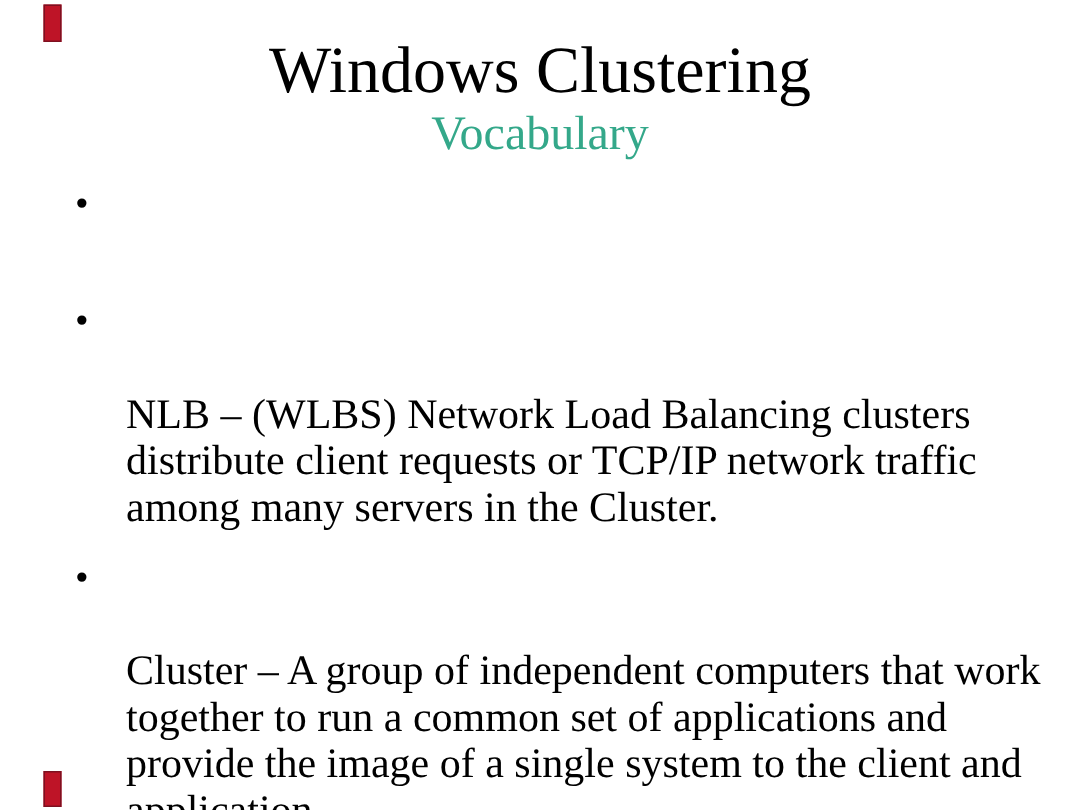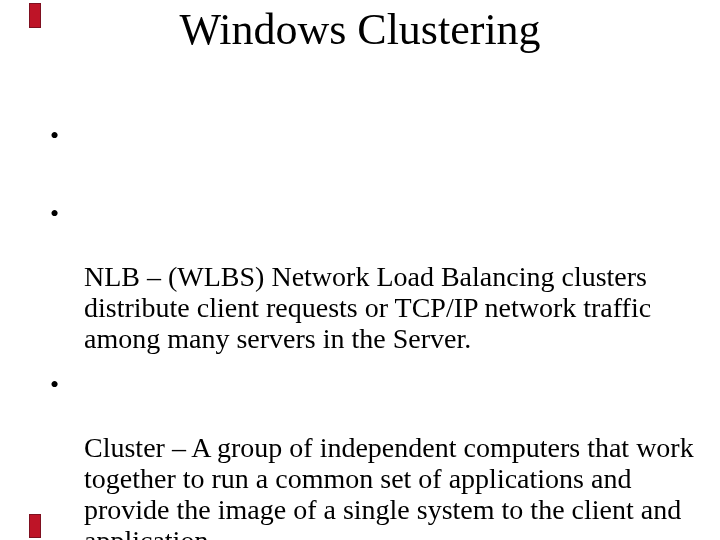--- a/index.html
+++ b/index.html
@@ -11,21 +11,21 @@
     position: relative;
     width: 720px;
     height: 540px;
     background: #ffffff;
     overflow: hidden;
     font-family: "Liberation Serif", "DejaVu Serif", serif;
     color: #000000;
   }
   .title {
     position: absolute;
-    top: 7px;
+    top: 24px;
     left: 0;
     right: 0;
     text-align: center;
     font-size: 44px;
     line-height: 1.05;
     font-weight: normal;
     color: #000000;
   }
   .subtitle {
     position: absolute;
@@ -80,32 +80,33 @@
 </style>
 </head>
 <body>
 
 <div class="slide">
 
   <div class="corner-mark top"></div>
   <div class="corner-mark bottom"></div>
 
   <div class="title">Windows Clustering</div>
+  <div class="subtitle">Vocabulary</div>
 
   <div class="bullet-list">
 
     <div class="bullet-item">
       <span class="bullet-marker">•</span>
     </div>
 
     <div class="bullet-item">
       <span class="bullet-marker">•</span>
       <span>NLB – (WLBS) Network Load Balancing clusters
 distribute client requests or TCP/IP network traffic
-among many servers in the Server.</span>
+among many servers in the Cluster.</span>
     </div>
 
     <div class="bullet-item">
       <span class="bullet-marker">•</span>
       <span>Cluster – A group of independent computers that work
 together to run a common set of applications and
 provide the image of a single system to the client and
 application.</span>
     </div>
 

